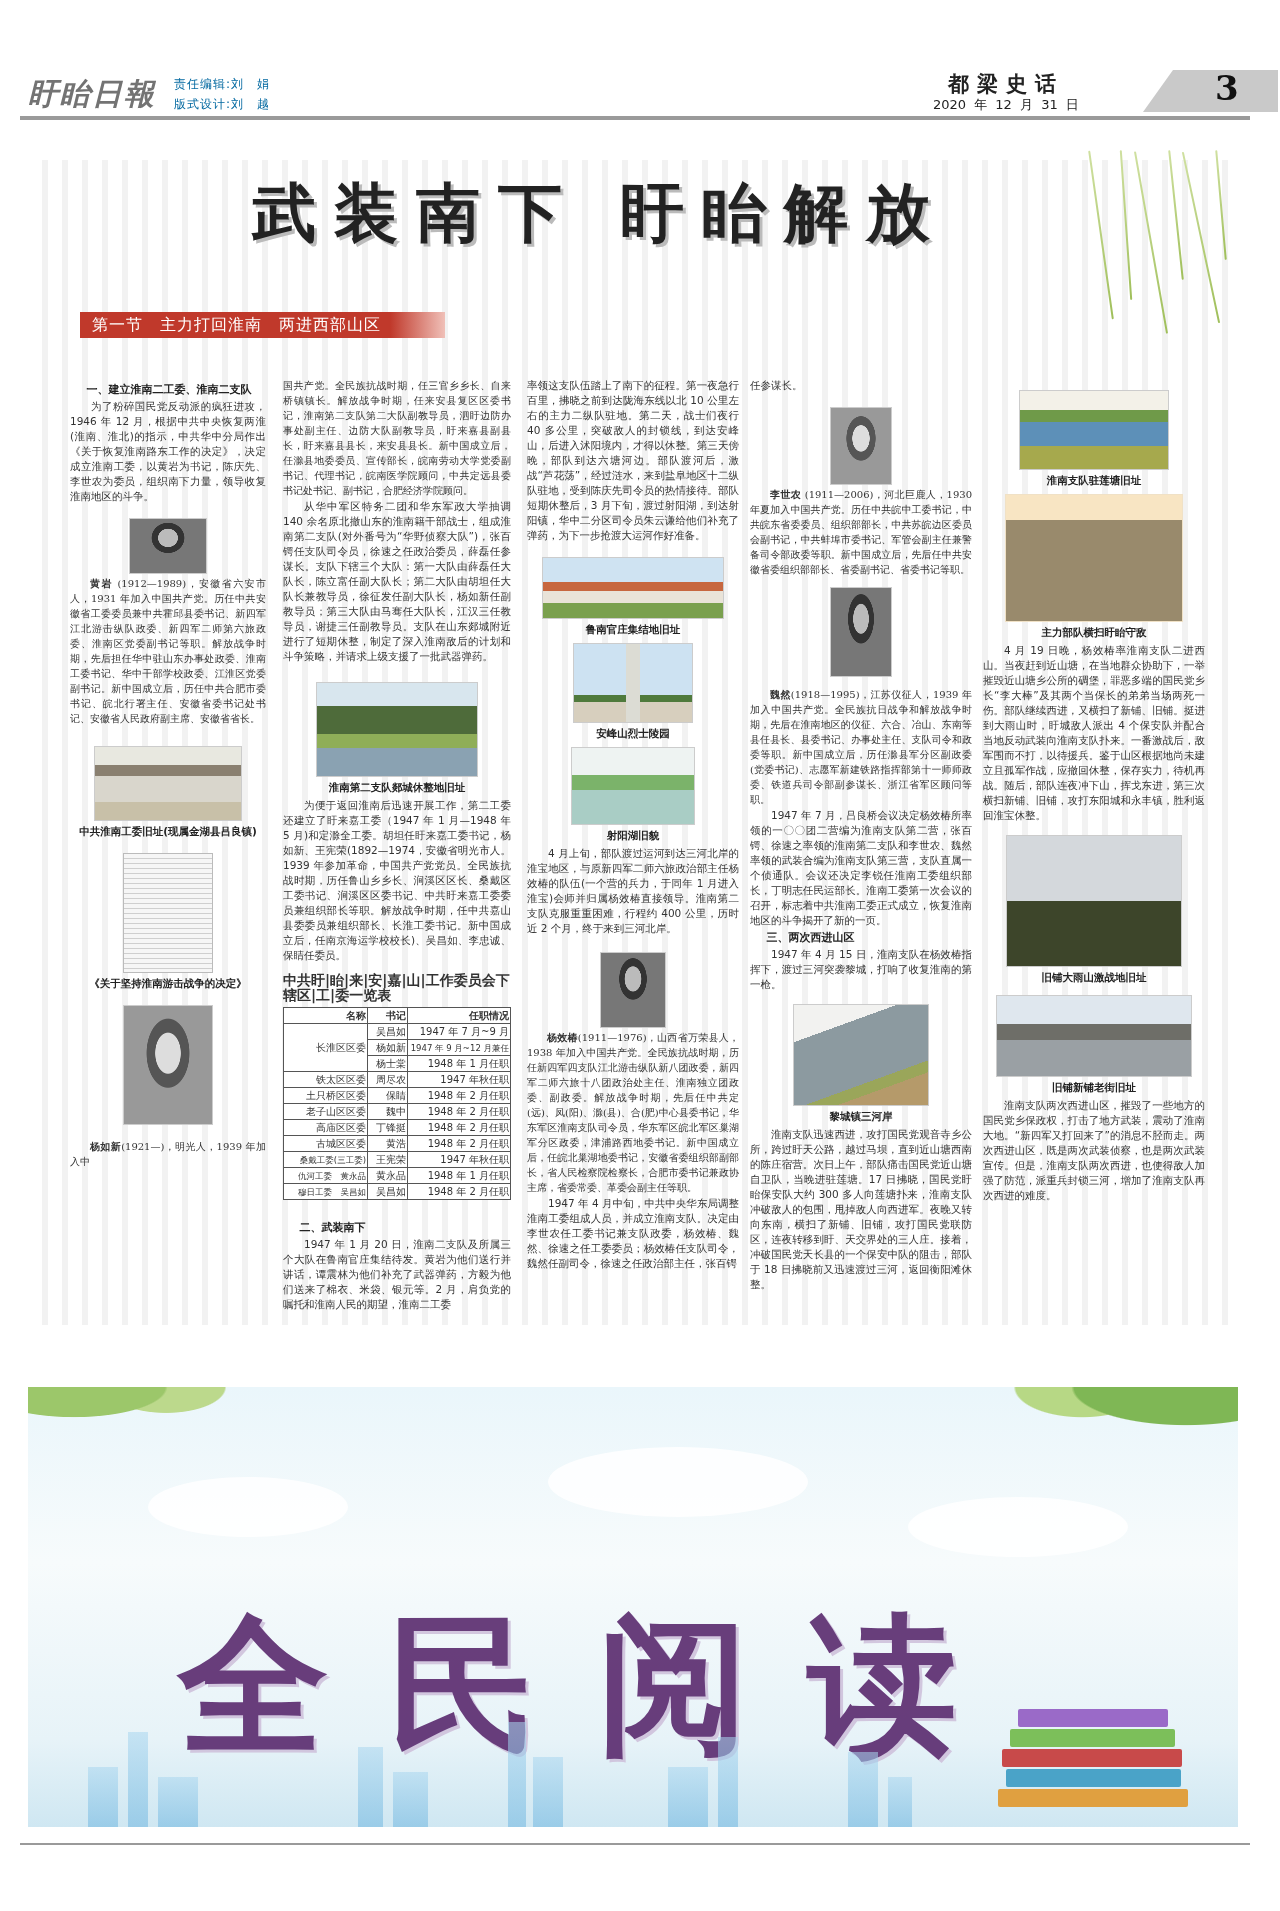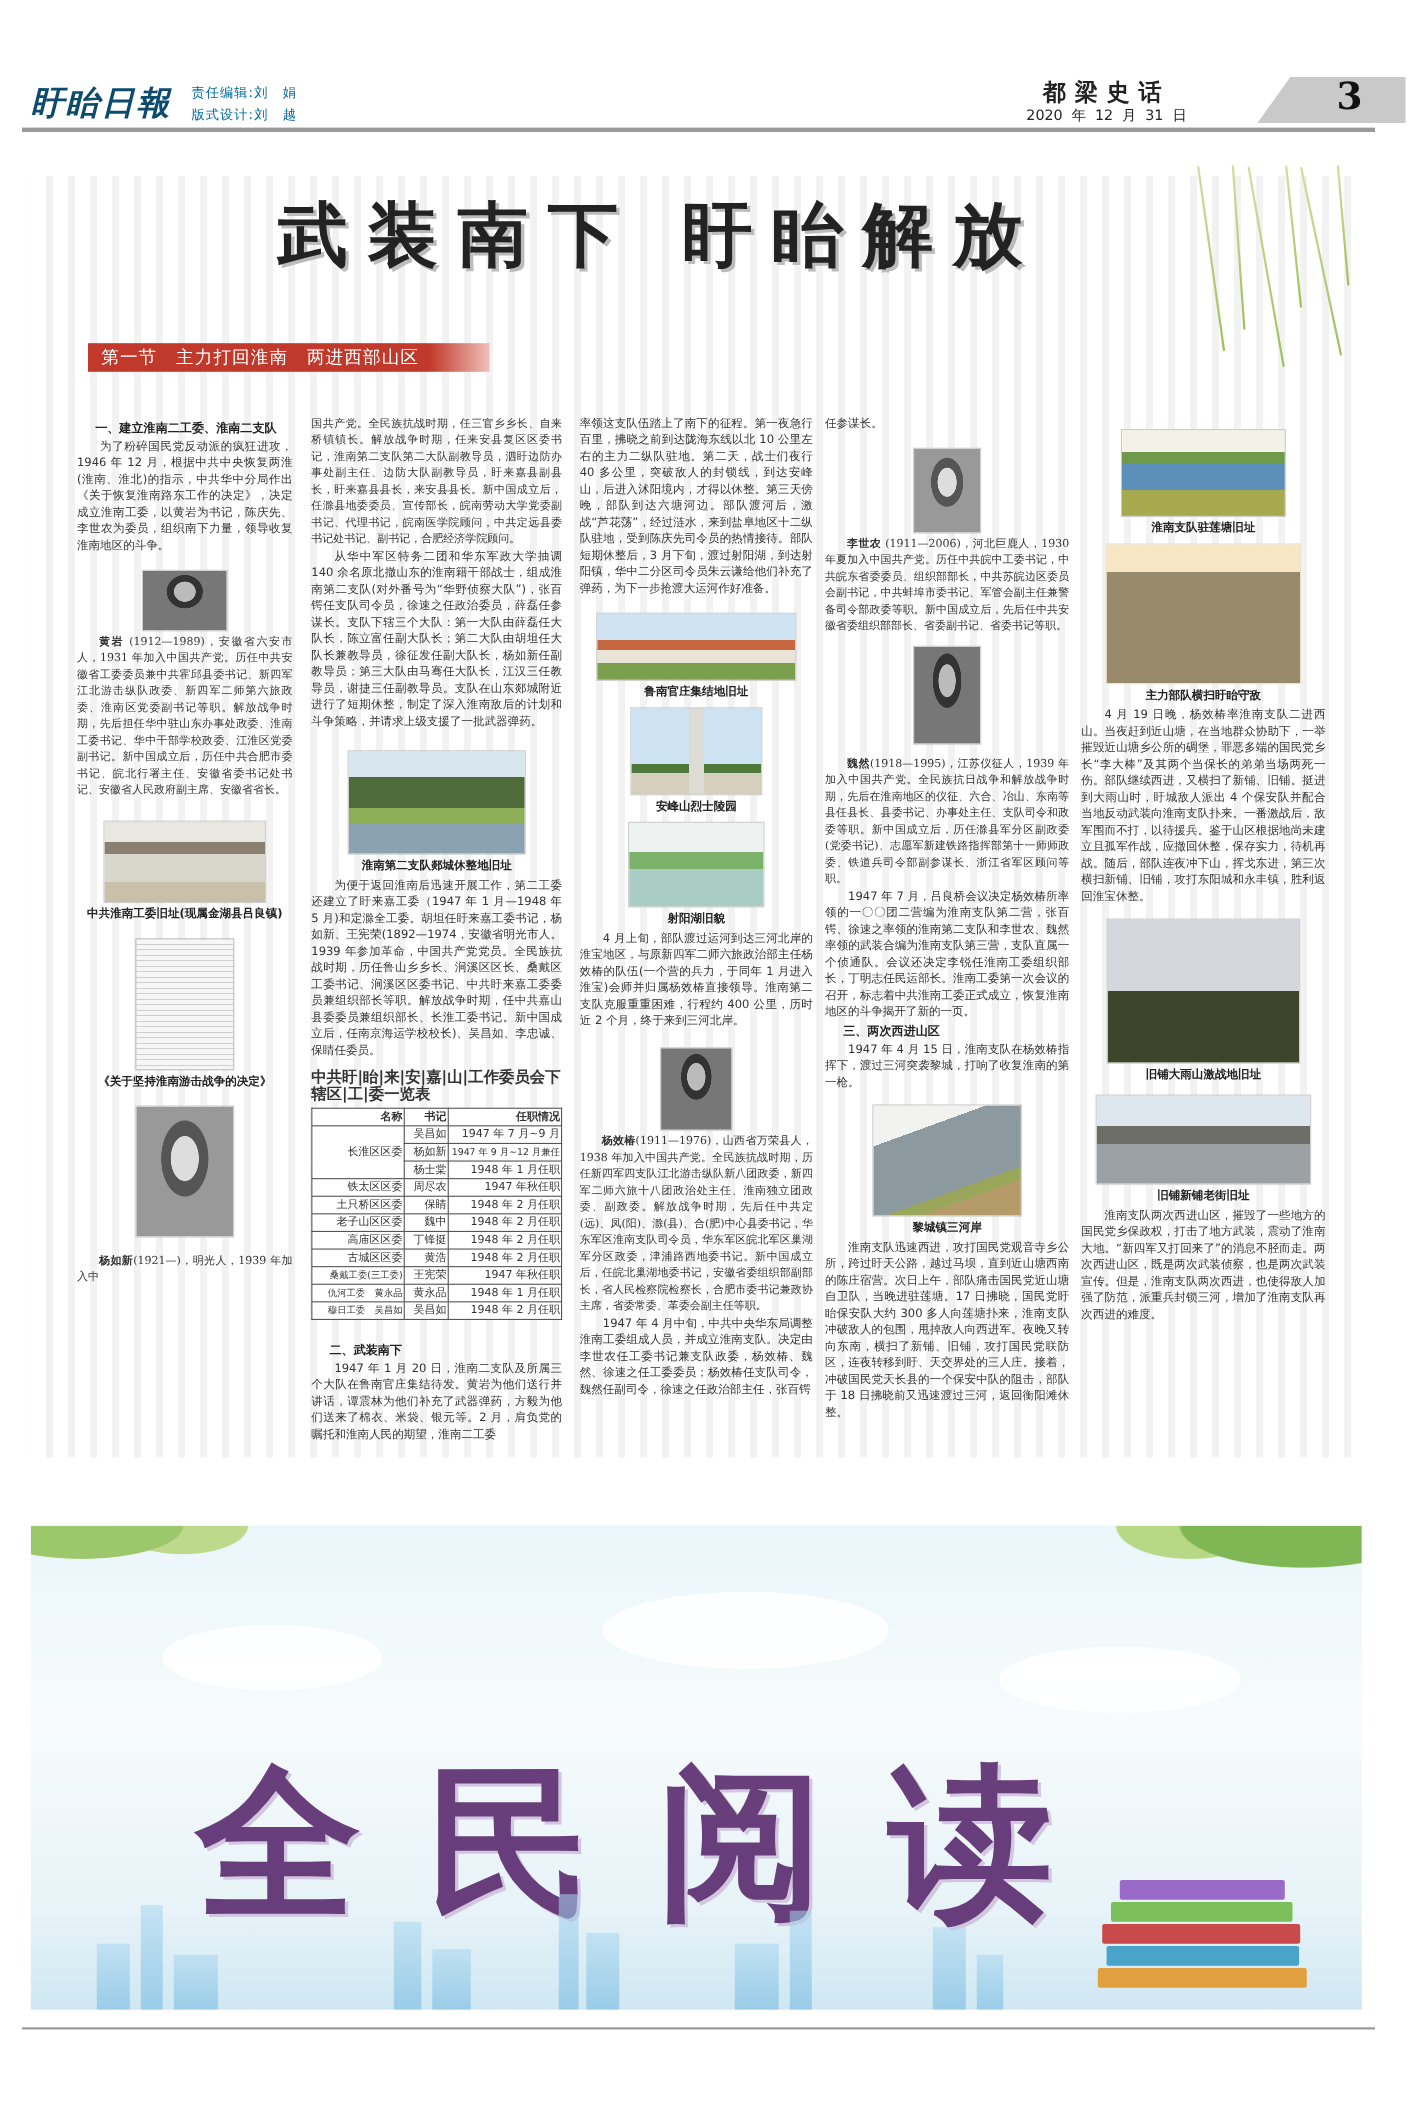--- a/index.html
+++ b/index.html
@@ -3,21 +3,21 @@
 <meta charset="utf-8">
 <style>
   * { box-sizing: border-box; margin: 0; padding: 0; }
   html, body { width: 1280px; height: 1911px; background: #fff; overflow: hidden; }
   body { font-family: "DejaVu Sans", "Liberation Sans", sans-serif; color: #222; position: relative; }
 
   .page { position: absolute; left: 0; top: 0; width: 1280px; height: 1911px; }
 
   
   .masthead { position: absolute; left: 28px; top: 70px; width: 1240px; height: 50px; }
-  .logo { position: absolute; left: 0; top: 4px; font-family: "DejaVu Serif", serif; font-size: 30px; font-weight: bold; color: #0c4a6e; letter-spacing: 2px; font-style: italic; }
+  .logo { position: absolute; left: 0; top: 4px; font-family: "DejaVu Serif", serif; font-size: 30px; font-weight: bold; color: #737373; letter-spacing: 2px; font-style: italic; }
   .editors { position: absolute; left: 130px; top: 4px; font-size: 12px; color: #0369a1; line-height: 20px; letter-spacing: 1px; margin-left: 16px; }
   .col-title { position: absolute; left: 920px; top: 0px; font-family: "DejaVu Serif", serif; font-size: 21px; font-weight: bold; letter-spacing: 8px; color: #222; }
   .col-date { position: absolute; left: 905px; top: 26px; font-size: 13px; color: #222; word-spacing: 4px; }
   .page-num-box { position: absolute; left: 1115px; top: 0; width: 135px; height: 42px; }
   .page-num-box .slant { position: absolute; left: 0; top: 0; width: 135px; height: 42px; background: #c9c9c9; clip-path: polygon(30px 0, 100% 0, 100% 100%, 0 100%); }
   .page-num { position: absolute; left: 72px; top: -2px; font-family: "DejaVu Serif", serif; font-size: 34px; font-weight: bold; color: #111; }
   .head-rule { position: absolute; left: 20px; top: 116px; width: 1230px; height: 4px; background: #9a9a9a; }
 
   
   .content-bg { position: absolute; left: 28px; top: 160px; width: 1210px; height: 1165px;
@@ -59,21 +59,21 @@
   table.roster { border-collapse: collapse; width: 228px; font-size: 10px; background: #fff; }
   table.roster th, table.roster td { border: 1px solid #555; text-align: right; padding: 0 1px; height: 16px; line-height: 14px; color: #333; font-weight: normal; }
   table.roster th { font-weight: bold; }
 
   
   .banner { position: absolute; left: 28px; top: 1387px; width: 1210px; height: 440px; overflow: hidden;
     background: linear-gradient(180deg, #eaf6fb 0%, #f7fbfc 40%, #e7f3f8 80%, #cfe7f2 100%); }
   .banner .leaves-l { position: absolute; left: 0; top: 0; width: 230px; height: 60px; background: radial-gradient(ellipse at 20% 0%, #9cc76a 0 35%, transparent 36%), radial-gradient(ellipse at 60% 0%, #bcd98c 0 30%, transparent 31%); }
   .banner .leaves-r { position: absolute; right: 0; top: 0; width: 260px; height: 70px; background: radial-gradient(ellipse at 80% 0%, #7fb755 0 38%, transparent 39%), radial-gradient(ellipse at 40% 0%, #b7d885 0 30%, transparent 31%); }
   .banner .cloud { position: absolute; border-radius: 50%; background: #ffffff; opacity: .85; }
-  .banner-title { position: absolute; left: 150px; top: 190px; font-family: "DejaVu Serif", serif; font-size: 150px; font-weight: bold; letter-spacing: 60px; color: #5a2a6e; opacity: .9; text-shadow: 3px 3px 0 #cfc2dc; }
+  .banner-title { position: absolute; left: 150px; top: 200px; font-family: "DejaVu Serif", serif; font-size: 150px; font-weight: bold; letter-spacing: 60px; color: #5a2a6e; opacity: .9; text-shadow: 3px 3px 0 #cfc2dc; }
   .skyline { position: absolute; left: 0; bottom: 0; width: 100%; height: 110px; }
   .skyline span { position: absolute; bottom: 0; background: linear-gradient(#a9d6ef, #6fb6e0); opacity: .55; }
   .books { position: absolute; right: 40px; bottom: 20px; width: 200px; height: 140px; }
   .books span { position: absolute; left: 0; height: 18px; border-radius: 2px; }
   .banner-bottom-rule { position: absolute; left: 20px; top: 1843px; width: 1230px; height: 2px; background: #9a9a9a; }
 </style>
 </head>
 <body>
 
 <div class="page">

